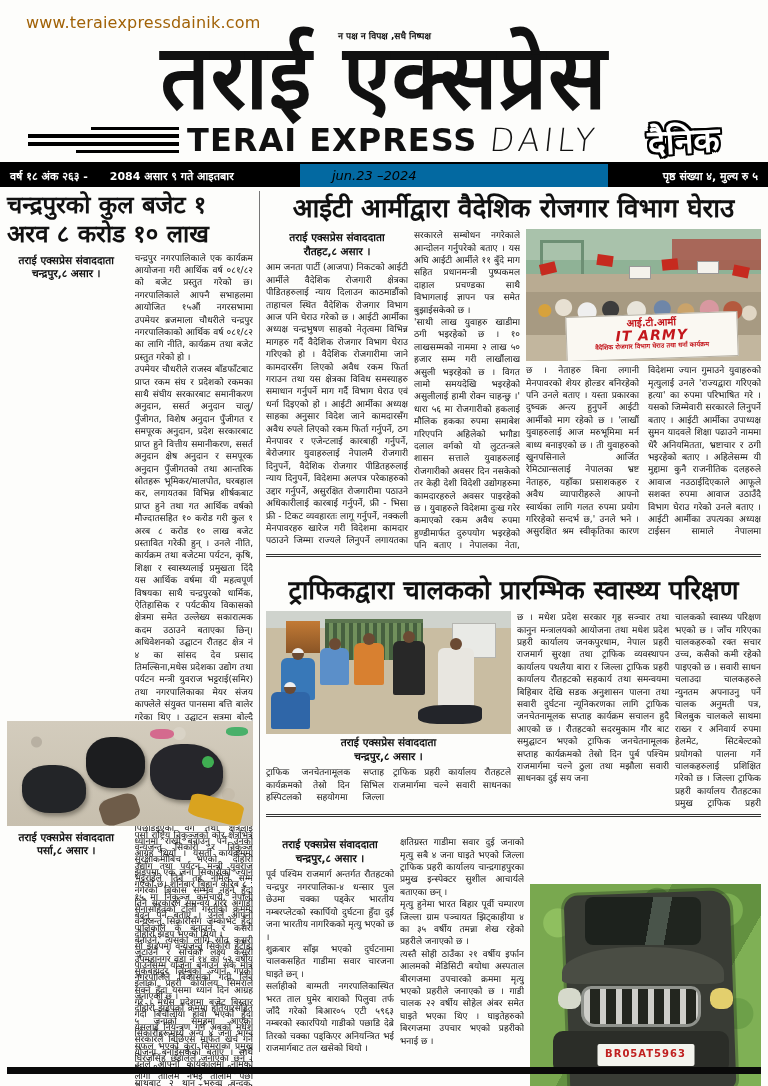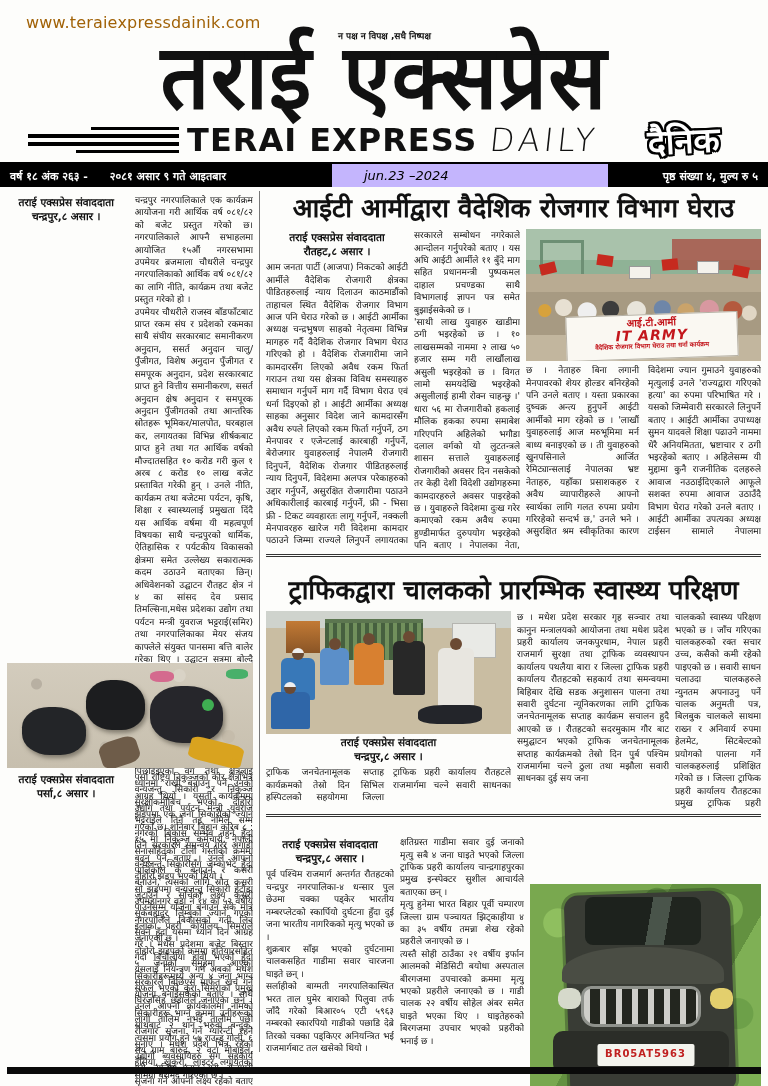--- a/index.html
+++ b/index.html
@@ -21,22 +21,22 @@
   .speed-lines i:nth-child(4){ width:68%; height:3px; }
   .masthead-en { flex:1; text-align:center; white-space:nowrap; }
   .masthead-en .en1 { font-size:32px; font-weight:900; letter-spacing:1px;margin-left:8px; }
   .masthead-en .en2 { font-size:32px; font-weight:300; letter-spacing:4px; display:inline-block; transform:skewX(-6deg); margin-left:8px; }
   .dainik-logo { width:170px; text-align:center; font-size:34px; font-weight:900; color:#fff; transform:rotate(-3deg);
     text-shadow:-2px -2px 0 #000,2px -2px 0 #000,-2px 2px 0 #000,2px 2px 0 #000,0 -2px 0 #000,0 2px 0 #000,-2px 0 0 #000,2px 0 0 #000; }
 
   
   .infobar { height:25px; display:flex; align-items:stretch; border-top:2px solid #000; font-size:11px; }
   .infobar .seg { display:flex; align-items:center; }
-  .infobar .seg-left { background:#000; color:#fff; width:332px; padding-left:10px; gap:22px; font-weight:bold; }
-  .infobar .seg-mid { flex:1; background:#c4b5fd; color:#000; font-style:italic; font-size:13px; padding-left:32px; }
+  .infobar .seg-left { background:#000; color:#fff; width:300px; padding-left:10px; gap:22px; font-weight:bold; }
+  .infobar .seg-mid { flex:1; background:#0369a1; color:#000; font-style:italic; font-size:13px; padding-left:32px; }
   .infobar .seg-right { background:#000; color:#fff; width:160px; justify-content:flex-end; padding-right:10px; font-weight:bold; }
 
   
   .main { display:grid; grid-template-columns:246px 1fr; column-gap:6px; padding:4px 7px 0 7px; }
   .right-sec { border-left:1px solid #777; padding-left:6px; }
 
   .headline { font-weight:900; white-space:pre-line; }
   .h-a1 { font-size:24px; line-height:1.2; }
   .h-a2 { font-size:21px; line-height:1.3; margin-top:5px; }
   .h-wide { font-size:26px; line-height:1.35; white-space:nowrap; overflow:hidden; text-align:center; }
@@ -159,34 +159,36 @@
         <span class="en1">TERAI EXPRESS</span>
         <span class="en2">DAILY</span>
       </div>
       <div class="dainik-logo">दैनिक</div>
     </div>
   </div>
 
   <div class="infobar">
     <div class="seg seg-left">
       <span>वर्ष १८   अंक २६३ -</span>
-      <span>२०८१ असार ९ गते आइतबार</span>
+      <span>2084 असार ९ गते आइतबार</span>
     </div>
     <div class="seg seg-mid">
         <span>jun.23 –2024</span>
       </div>
     <div class="seg seg-right">
         <span>पृष्ठ संख्या ४, मुल्य रु ५</span>
       </div>
   </div>
 
   <div class="main">
 
     <div class="left-sec">
       <article>
+        <div class="headline h-a1">चन्द्रपुरको कुल बजेट १
+अरव ८ करोड १० लाख</div>
         <div class="a1-body cols2">
           <div class="byline">तराई एक्सप्रेस संवाददाता
 चन्द्रपुर,८ असार ।</div>
           <div class="body-text">चन्द्रपुर नगरपालिकाले एक कार्यक्रम आयोजना गरी आर्थिक वर्ष ०८१/८२ को बजेट प्रस्तुत गरेको छ। नगरपालिकाले आफ्नै सभाहलमा आयोजित १५औं नगरसभामा उपमेयर ब्रजमाला चौधरीले चन्द्रपुर नगरपालिकाको आर्थिक वर्ष ०८१/८२ का लागि नीति, कार्यक्रम तथा बजेट प्रस्तुत गरेको हो ।
 उपमेयर चौधरीले राजस्व बाँडफाँटबाट प्राप्त रकम संघ र प्रदेशको रकमका साथै संघीय सरकारबाट समानीकरण अनुदान, ससर्त अनुदान चालु/पुँजीगत, विशेष अनुदान पुँजीगत र समपूरक अनुदान, प्रदेश सरकारबाट प्राप्त हुने वित्तीय समानीकरण, ससर्त अनुदान क्षेष अनुदान र समपूरक अनुदान पुँजीगतको तथा आन्तरिक स्रोतहरू भूमिकर/मालपोत, घरबहाल कर, लगायतका विभिन्न शीर्षकबाट प्राप्त हुने तथा गत आर्थिक वर्षको मौज्दातसहित १० करोड गरी कुल १ अरब ८ करोड १० लाख बजेट प्रस्तावित गरेकी हुन् । उनले नीति, कार्यक्रम तथा बजेटमा पर्यटन, कृषि, शिक्षा र स्वास्थ्यलाई प्रमुखता दिंदै यस आर्थिक वर्षमा यी महत्वपूर्ण विषयका साथै चन्द्रपुरको धार्मिक, ऐतिहासिक र पर्यटकीय विकासको क्षेत्रमा समेत उल्लेख्य सकारात्मक कदम उठाउने बताएका छिन्। अधिवेशनको उद्घाटन रौतहट क्षेत्र नं ४ का सांसद देव प्रसाद तिमल्सिना,मधेस प्रदेशका उद्योग तथा पर्यटन मन्त्री युवराज भट्टराई(समिर) तथा नगरपालिकाका मेयर संजय काफ्लेले संयुक्त पानसमा बत्ति बालेर गरेका थिए । उद्घाटन सत्रमा बोल्दै सांसद तिमल्सिनाले स्थानिय सरकारले नै आफ्नो नगर बनाउने हुँदा शिक्षा,स्वास्थ्य,कृषी तथा पुर्वाधारको बिषयमा विशेष जोड दिन आग्रह गरे। उनले शिक्षा क्षेत्रमा रौतहट पछी परेकोले स्थानिय तहले शिक्षा क्षेत्रलाई माथी उकास्न विशेष भूमिका निर्वाह गर्नु पर्नेमा जोड दिए। बजेट बनाउदा पिछडिइएका वर्ग तथा क्षेत्रलाई ध्यानमा राखी बनाउनु पर्ने उनको आग्रह थियो । यसर्ती कार्यक्रममा उद्योग तथा पर्यटन मन्त्री युवराज भट्टराईले तिनै तह नमिले सम्म नगरको बिकास सम्भव नहुने हुँदा तिनै सरकारले समन्वय गरेर अगाडी बढ्नु पर्ने बताए । उनले आफ्नो पालिकाले के बनाउने र कसरी बनाउने, त्यसका लागि स्रोत कसरी जुटाउने र सोचेको लक्ष्य कसरी पाउनेसम्म योजना बनाउन सके मात्र नगरपालिले बिकासको गती लिन सक्ने हुँदा यसमा ध्यान दिन आग्रह गरे । मधेस प्रदेशमा बजेट बिस्तार गर्दा बिचौलीया हावी भएको हुँदा यसलाई नियन्त्रण गर्न अबको मधेश सरकारले बिछिएस मार्फत खर्च गर्ने योजना बनाईसकेको बताए । साथै उनले आफ्नो कार्यकालमा नामको लागी तालिम नभई तालीम पछी रोजगार सृजना गर्ने ग्यारेन्टी रहने सुनाए । मधेश प्रदेश भित्र रहेका उद्योगी ब्यवसायिहरु सग सहकार्य गरी तालिम प्रदान गरी रोजगारी सृजना गर्ने आफ्नो लक्ष्य रहेको बताए । कार्यक्रमको समापन गर्दै नगरप्रमुख सजय काफ्लेले शिक्षा, स्वास्थ्य, कृषि, सडक, लगायतका पूर्वाधारहरुको विकासलाई प्रमुख प्राथमिकता दिएर अघि बढाउने विश्वास व्यक्त गरे । नगर सभामा चन्द्रपुर नगरपालिकाका प्रमुख प्रशासकिय अधिकृत किरण निधि तिवारी,वडा अध्यक्षहरु,कार्यपालिका सदस्यहरु,नगर सभा सदस्यहरु,कर्मचारी,सचारकर्मी लगायतको सहभागिता रहेको थियो ।</div>
         </div>
       </article>
 
       <article>
         <div class="photo ph-bags a2-photo">

